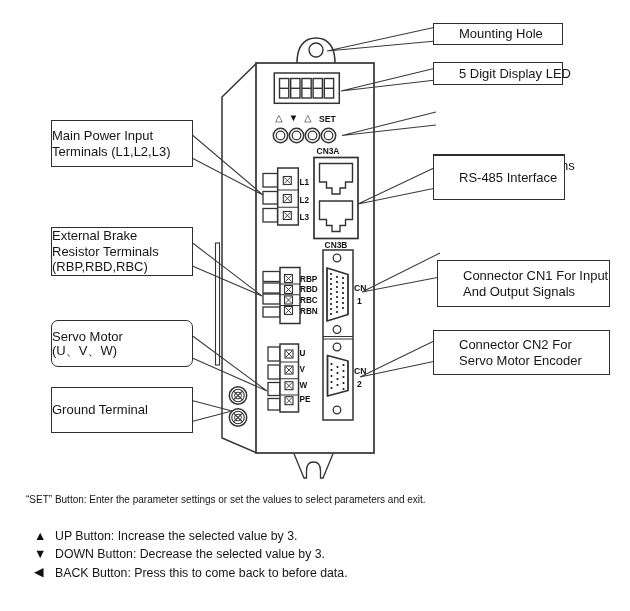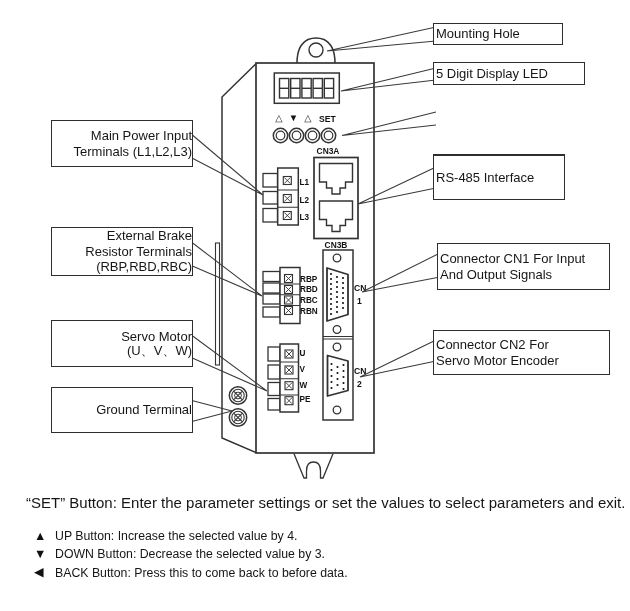--- a/index.html
+++ b/index.html
@@ -1,24 +1,24 @@
 <!DOCTYPE html>
 <html><head>
 <meta charset="utf-8">
 <style>
   html,body{margin:0;padding:0;background:#fff;}
   body{width:630px;height:611px;font-family:"Liberation Sans",sans-serif;color:#111;}
   .stage{position:relative;width:630px;height:611px;overflow:hidden;background:#fff;}
   .stage svg{position:absolute;left:0;top:0;font-family:"Liberation Sans",sans-serif;}
   .callout{position:absolute;background:#fff;border:1.6px solid #2e2e2e;display:flex;flex-direction:column;
-           align-items:flex-end;justify-content:center;font-size:13px;line-height:15.5px;color:#161616;text-align:center;box-sizing:border-box;}
-  .callout.ralign{align-items:flex-start;text-align:left;padding-left:2px;}
-  .callout.tight{line-height:14px;}
+           align-items:flex-start;justify-content:center;font-size:13px;line-height:15.5px;color:#161616;text-align:center;box-sizing:border-box;}
+  .callout.ralign{align-items:flex-start;text-align:left;padding-left:25px;}
+  .callout.tight{line-height:14px;border-radius:7px;}
   .callout span{display:block;white-space:nowrap;}
-  .note-set{position:absolute;left:26px;top:494px;font-size:15px;color:#161616;white-space:nowrap;}
+  .note-set{position:absolute;left:26px;top:494px;font-size:10px;color:#161616;white-space:nowrap;}
   .note-items{position:absolute;left:34px;top:527px;}
   .note-item{display:flex;align-items:center;height:18.3px;font-size:12.3px;color:#161616;white-space:nowrap;}
   .note-icon{width:21px;font-size:12.5px;line-height:1;color:#111;}
 </style>
 </head>
 <body>
 
 <div class="stage">
 
 <svg width="630" height="490" viewBox="0 0 630 490">
@@ -233,43 +233,43 @@
   <span>Servo Motor</span>
   <span>(U、V、W)</span>
 </div>
 <div class="callout" style="left:51px;top:387px;width:142px;height:46px;">
   <span>Ground Terminal</span>
 </div>
 
 <div class="callout ralign" style="left:433px;top:23px;width:130px;height:22px;">
   <span>Mounting Hole</span>
 </div>
-<div class="callout ralign" style="left:433px;top:62px;width:152px;height:23px;">
+<div class="callout ralign" style="left:433px;top:62px;width:130px;height:23px;">
   <span>5 Digit Display LED</span>
 </div>
 <div class="callout ralign" style="left:433px;top:106px;width:132px;height:24px;margin-top:48px;">
   <span>4 Operation Buttons</span>
 </div>
 <div class="callout ralign" style="left:433px;top:155px;width:132px;height:45px;">
   <span>RS-485 Interface</span>
 </div>
-<div class="callout ralign" style="left:437px;top:243px;width:173px;height:47px;">
+<div class="callout ralign" style="left:437px;top:260px;width:173px;height:47px;">
   <span>Connector CN1 For Input</span>
   <span>And Output Signals</span>
 </div>
 <div class="callout ralign" style="left:433px;top:330px;width:177px;height:45px;text-align:center;">
   <span>Connector CN2 For</span>
   <span>Servo Motor Encoder</span>
 </div>
 
 <div class="note-set">“SET” Button: Enter the parameter settings or set the values to select parameters and exit.</div>
 <div class="note-items">
   <div class="note-item">
     <span class="note-icon">▲</span>
-    <span>UP Button: Increase the selected value by 4.</span>
+    <span>UP Button: Increase the selected value by 3.</span>
   </div>
   <div class="note-item">
     <span class="note-icon">▼</span>
     <span>DOWN Button: Decrease the selected value by 3.</span>
   </div>
   <div class="note-item">
     <span class="note-icon">◀</span>
     <span>BACK Button: Press this to come back to before data.</span>
   </div>
 </div>

